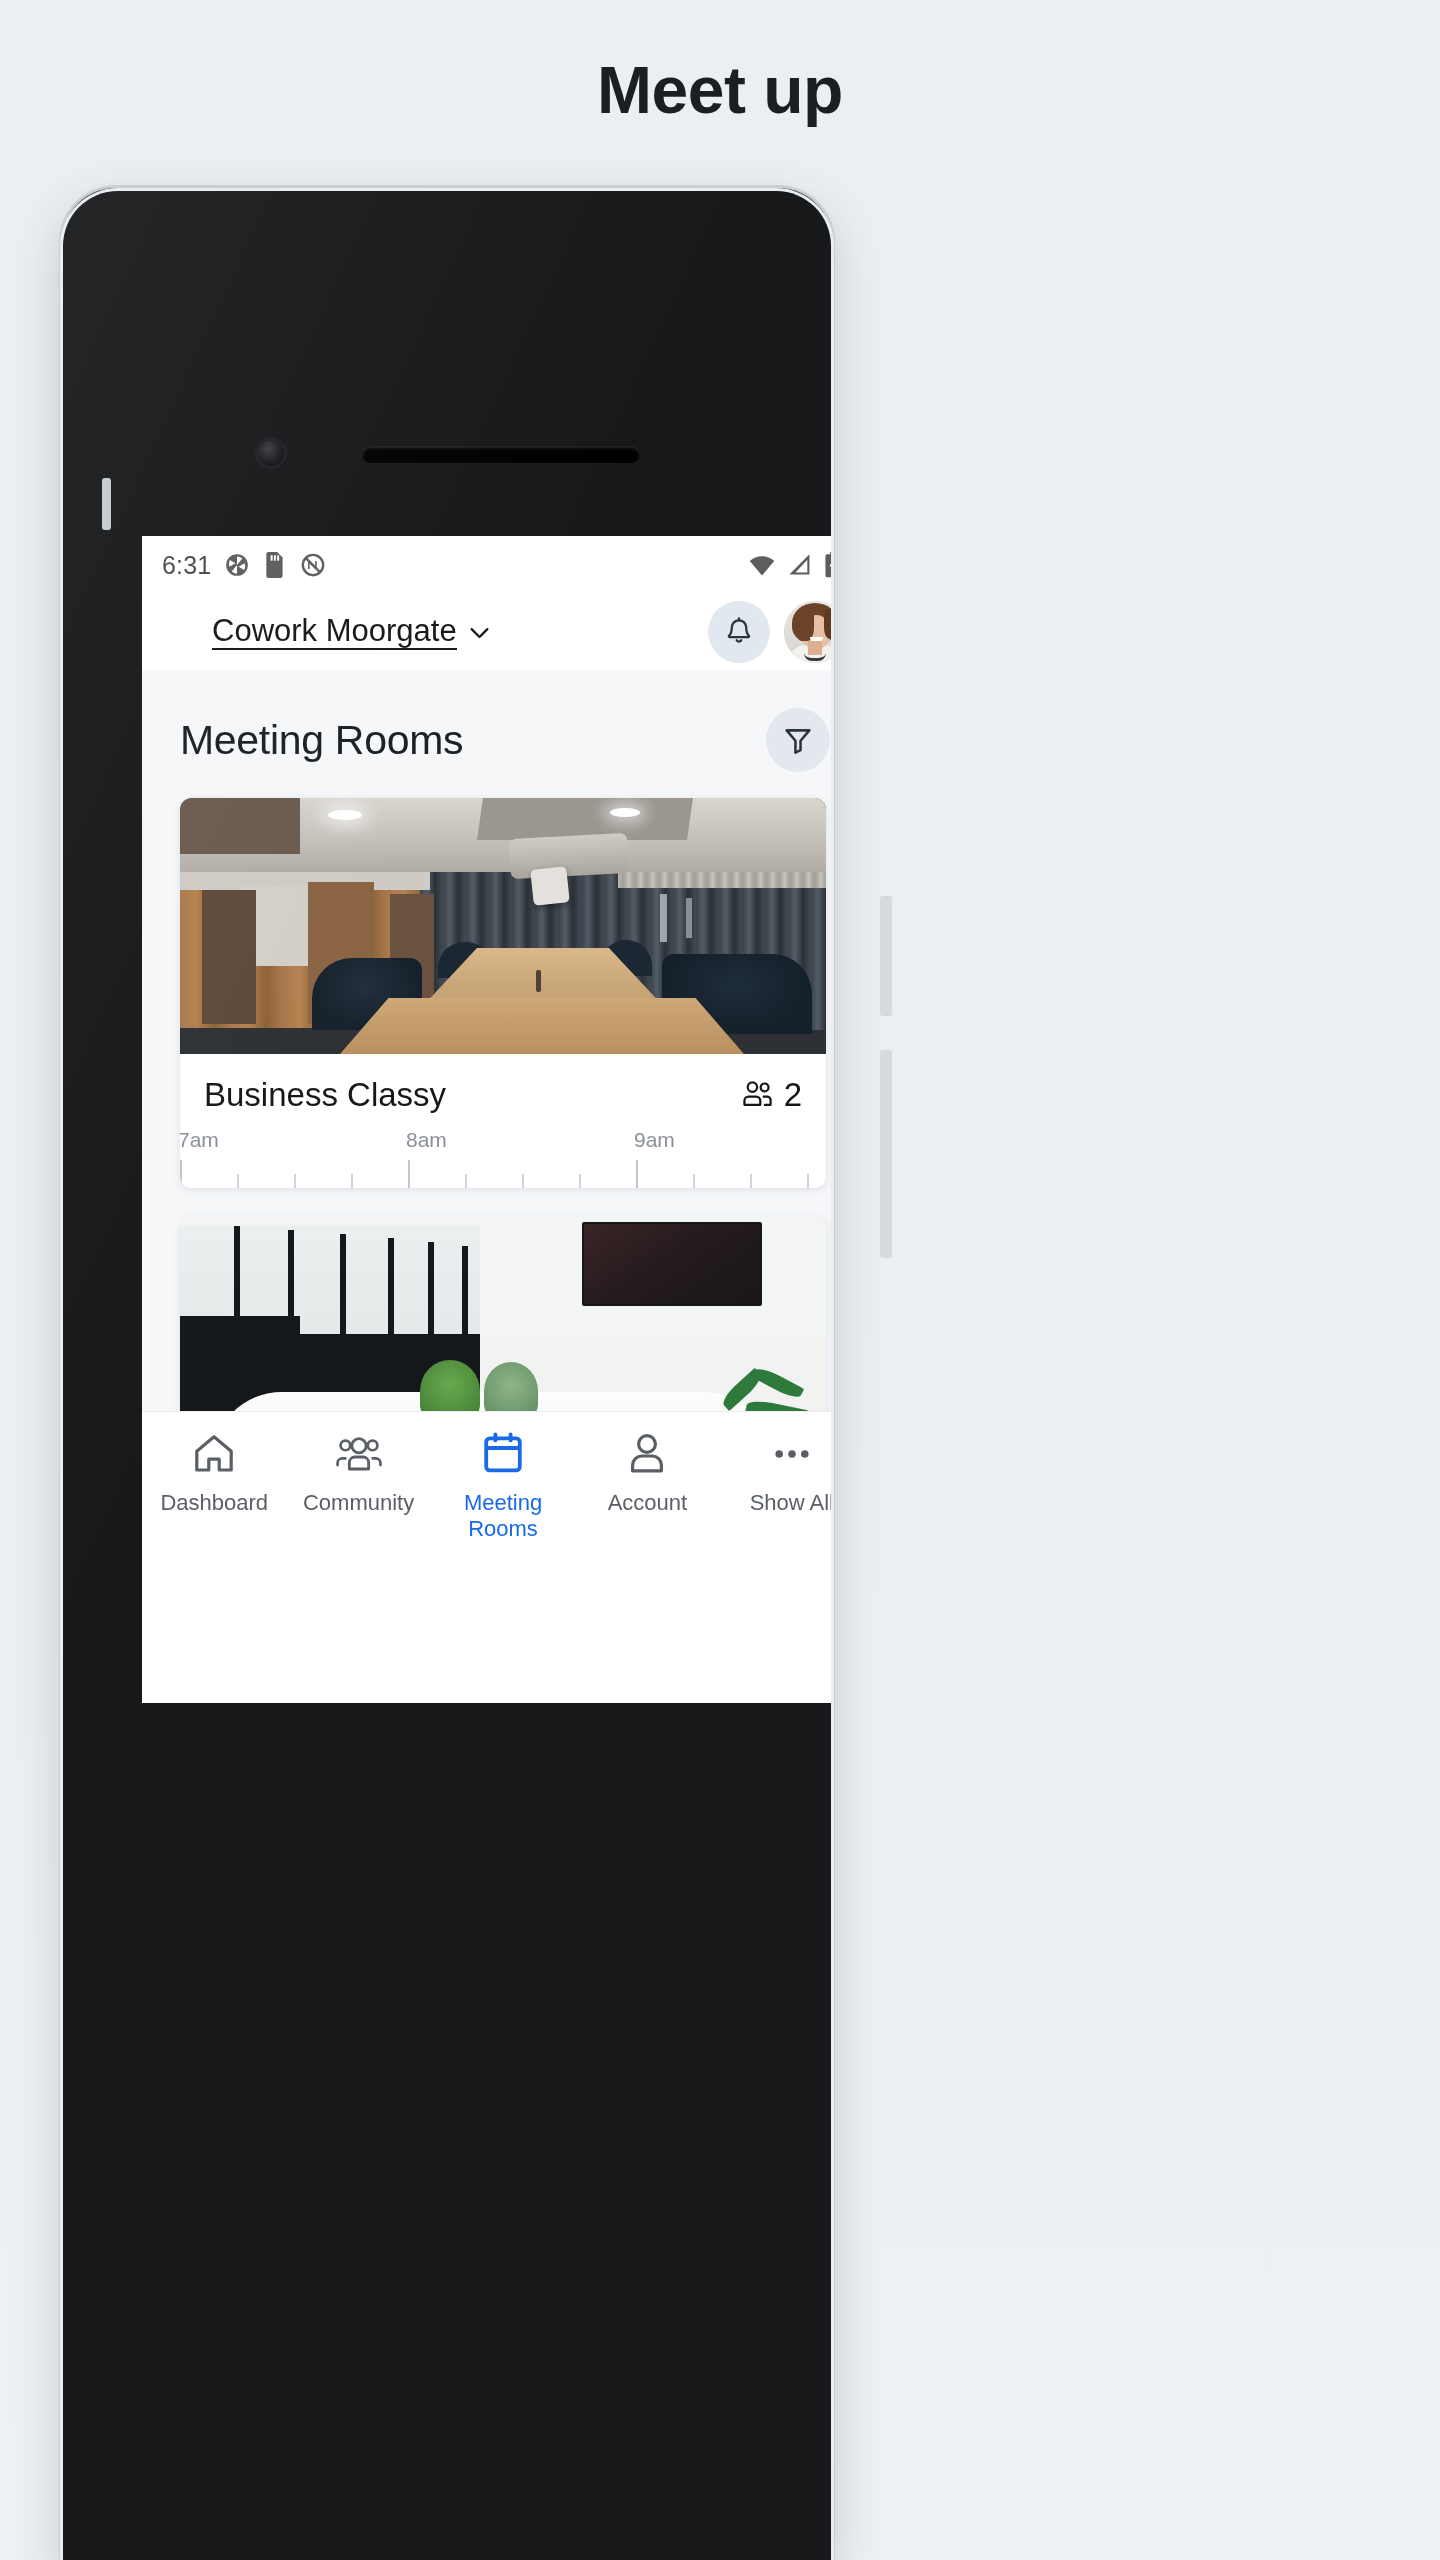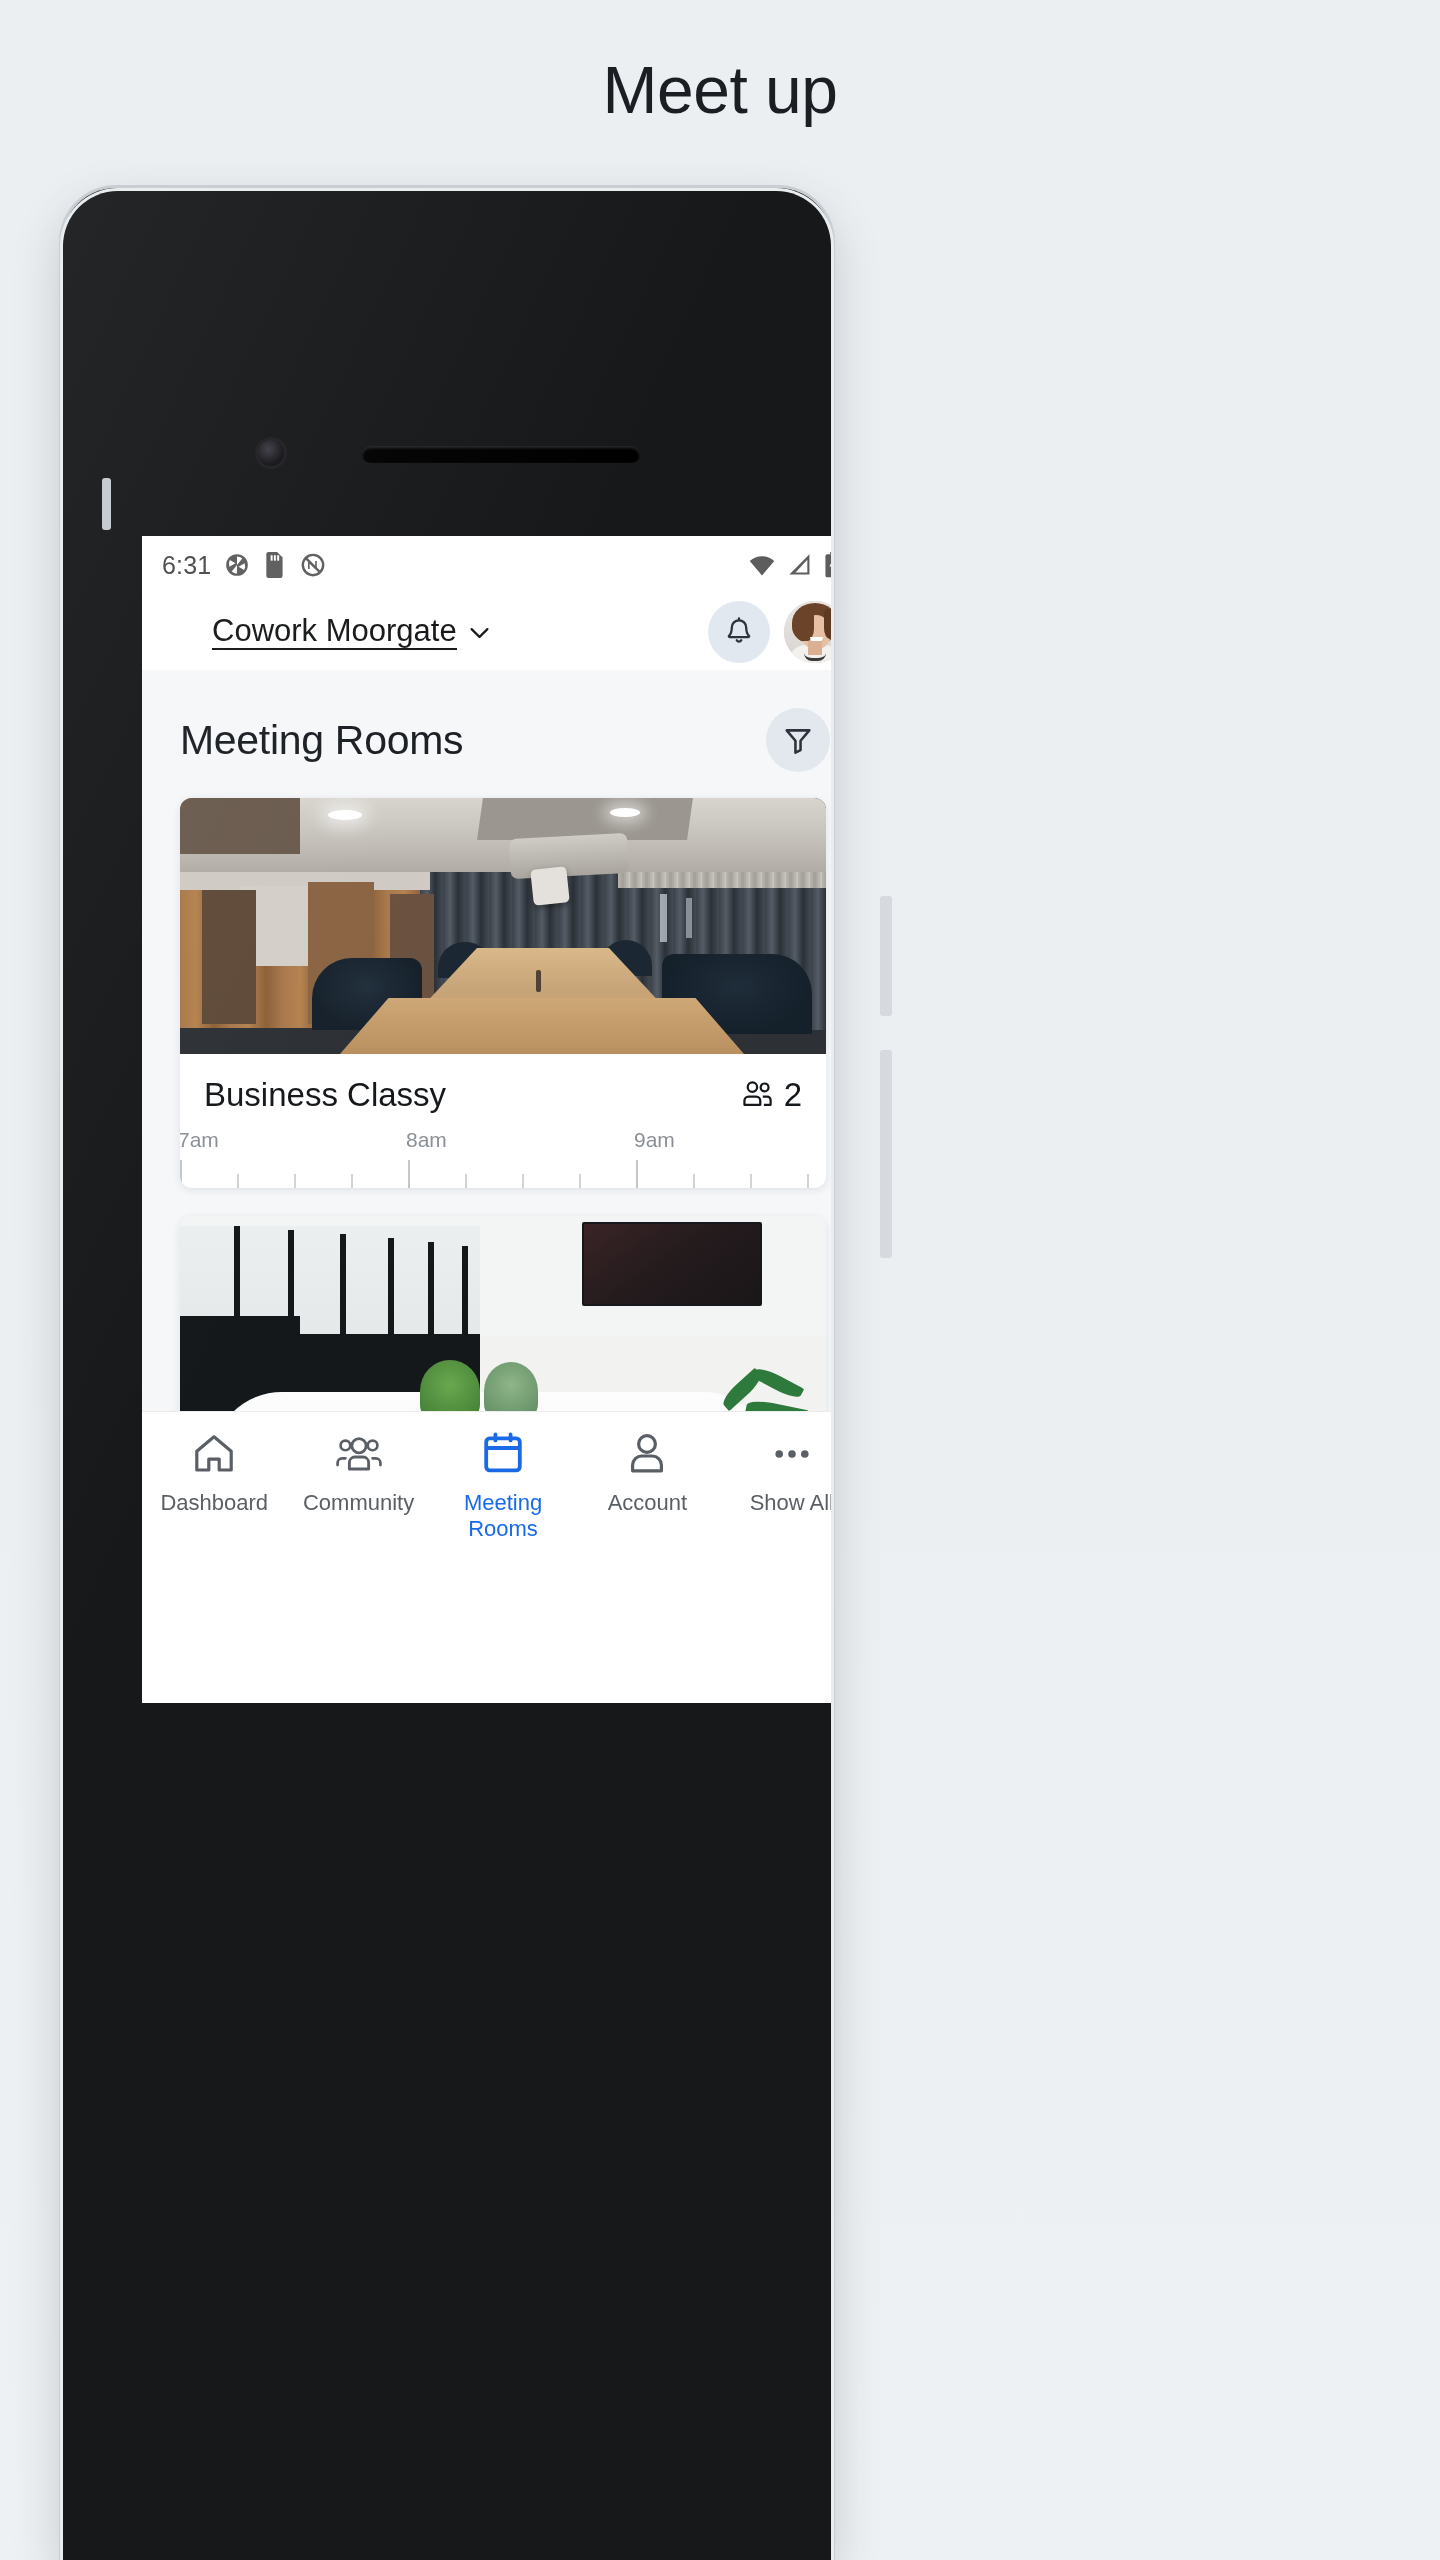--- a/index.html
+++ b/index.html
@@ -12,21 +12,21 @@
   .page {
     position: relative;
     width: 1440px; height: 2560px;
     background: linear-gradient(180deg,#eceff2 0%,#eceff2 48%,#eef1f3 100%);
   }
 
   
   .hero-title {
     position: absolute; top: 52px; left: 0; width: 1440px;
     text-align: center;
-    font-size: 66px; font-weight: 400; letter-spacing: -0.5px;
+    font-size: 66px; font-weight: 700; letter-spacing: -0.5px;
     color: #1b1f23;
   }
 
   
   .phone {
     position: absolute; left: 52px; top: 188px;
     width: 790px; height: 2372px;
   }
   .phone-body {
     position: absolute; left: 10px; top: 0;

